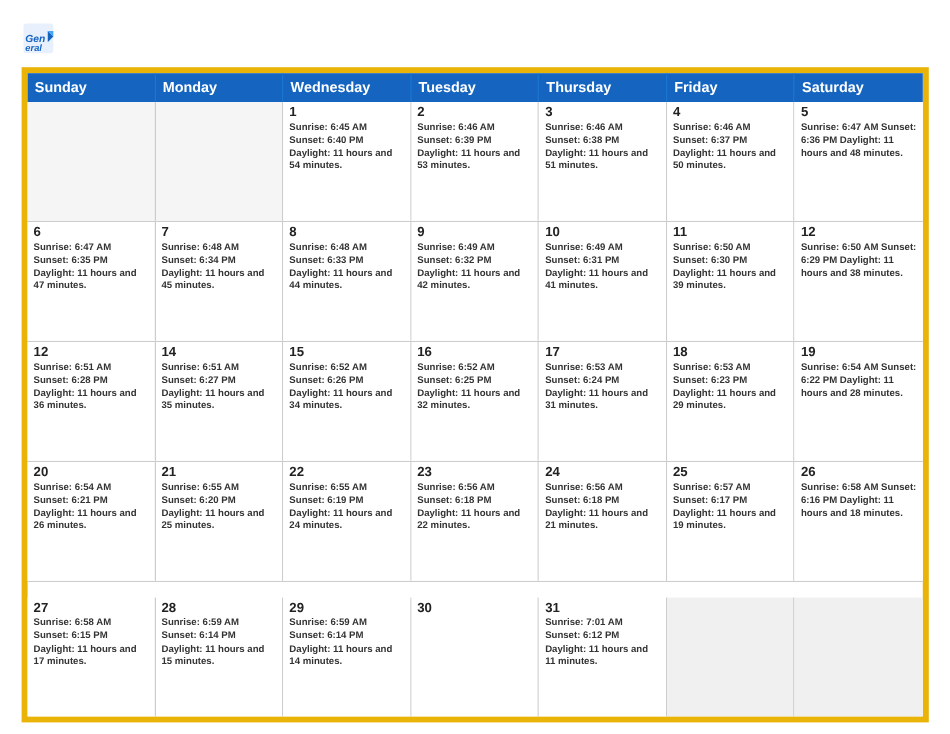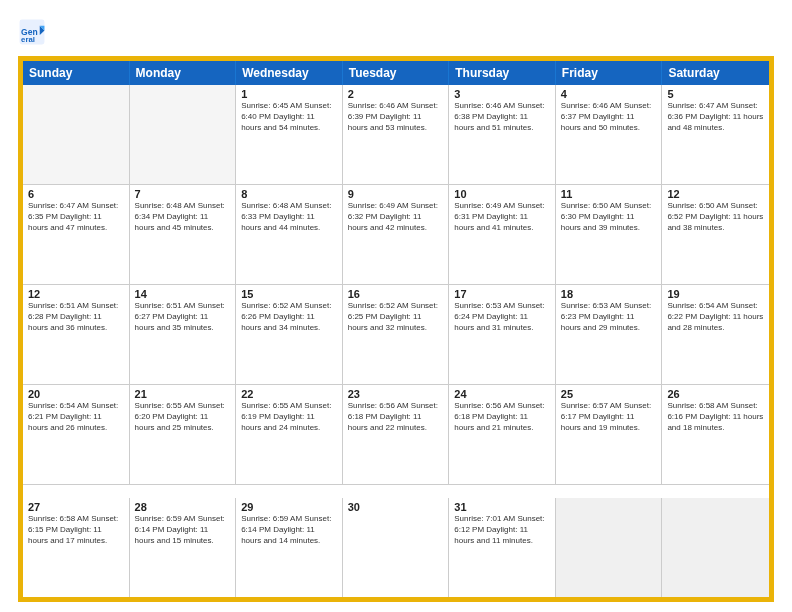--- a/index.html
+++ b/index.html
@@ -20,20 +20,21 @@
     .header {
       display: flex;
       justify-content: space-between;
       align-items: flex-start;
       margin-bottom: 10px;
     }
     .logo {
       display: flex;
       align-items: center;
       gap: 4px;
+      font-style: italic;
     }
     .logo-text {
       font-size: 15px;
       font-weight: bold;
       color: #333;
       line-height: 1.2;
     }
     .logo-text .blue { color: #1565c0; }
     .logo-icon {
       width: 28px;
@@ -101,20 +102,21 @@
       font-size: 11px;
       font-weight: bold;
       display: block;
       margin-bottom: 1px;
       color: #222;
     }
     .cell-info {
       font-size: 8px;
       line-height: 1.35;
       color: #333;
+      font-weight: bold;
     }
   </style>
 </head>
 <body>
 
 <div class="page">
   <div class="header">
     <div class="logo">
       <svg class="logo-icon" viewBox="0 0 36 36">
         <rect x="2" y="2" width="32" height="32" rx="3" fill="#e8f0fe"></rect>
@@ -212,21 +214,21 @@
           </div>
           <div class="cal-cell">
             <span class="day-num">11</span>
             <div class="cell-info">Sunrise: 6:50 AM
 Sunset: 6:30 PM
 Daylight: 11 hours and 39 minutes.</div>
           </div>
           <div class="cal-cell">
             <span class="day-num">12</span>
             <div class="cell-info">Sunrise: 6:50 AM
-Sunset: 6:52 PM
+Sunset: 6:29 PM
 Daylight: 11 hours and 38 minutes.</div>
           </div>
         </div>
         <div class="cal-row">
           <div class="cal-cell">
             <span class="day-num">12</span>
             <div class="cell-info">Sunrise: 6:51 AM
 Sunset: 6:28 PM
 Daylight: 11 hours and 36 minutes.</div>
           </div>

